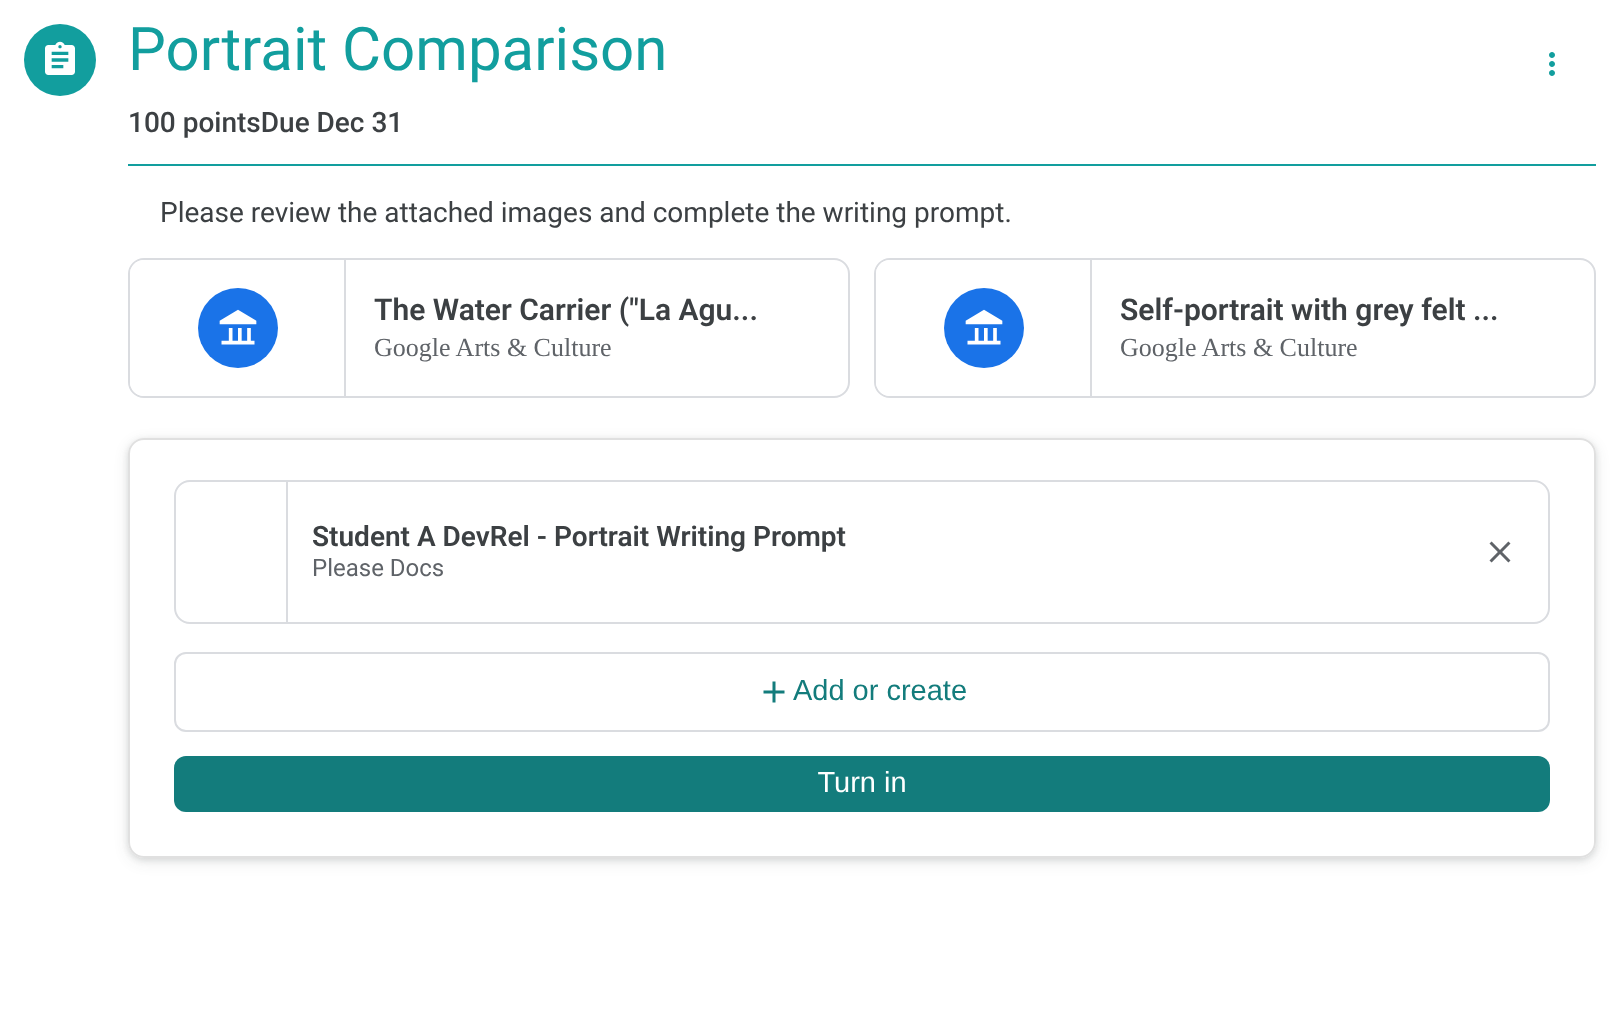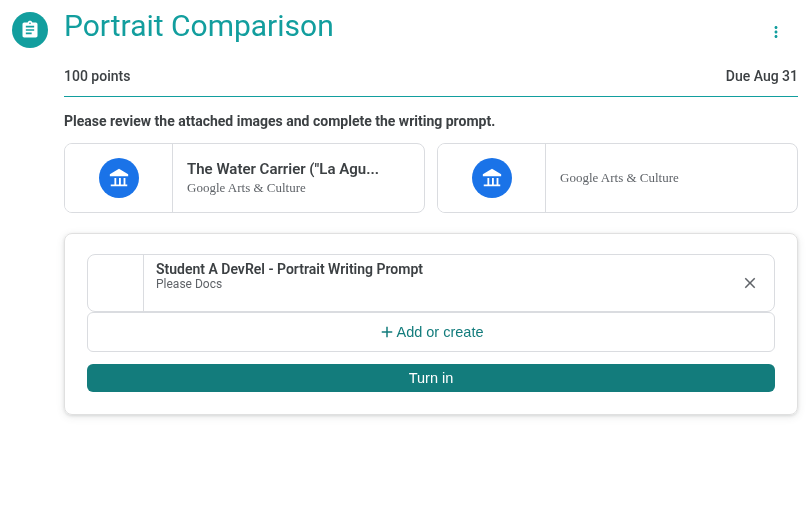--- a/index.html
+++ b/index.html
@@ -41,21 +41,21 @@
       fill: #fff;
     }
     .header-content {
       flex: 1;
     }
     .title {
       font-size: 30px;
       font-weight: 400;
       color: #129e9e;
       line-height: 1.2;
-      margin-bottom: 20px;
+      margin-bottom: 6px;
     }
     .meta {
       font-size: 13.5px;
       color: #5f6368;
       margin-bottom: 12px;
     }
     .more-button {
       position: absolute;
       right: 4px;
       top: 6px;
@@ -68,35 +68,33 @@
       border-radius: 50%;
       color: #129e9e;
     }
     .more-button svg {
       width: 18px;
       height: 18px;
       fill: currentColor;
     }
     .points-due {
       display: flex;
-      justify-content: space-between;
       font-size: 14px;
       font-weight: 500;
       color: #3c4043;
       padding: 4px 0 12px;
       border-bottom: 1px solid #129e9e;
     }
     .content-section {
       margin-left: 52px;
     }
     .instructions {
       font-size: 14px;
       color: #3c4043;
-      margin: 16px 0 14px;
-      font-weight: bold;
+      margin: 16px 16px 14px;
     }
     .attachments {
       display: flex;
       gap: 12px;
       margin-bottom: 20px;
     }
     .attachment-card {
       flex: 1;
       border: 1px solid #dadce0;
       border-radius: 8px;
@@ -167,23 +165,23 @@
     }
     .work-status {
       font-size: 14px;
       font-weight: 500;
       color: #1e8e3e;
     }
     .work-attachment {
       border: 1px solid #dadce0;
       border-radius: 8px;
       display: flex;
-      align-items: flex-start;
-      height: 58px;
-      margin-bottom: 0;
+      align-items: center;
+      height: 72px;
+      margin-bottom: 14px;
     }
     .work-attachment-thumb {
       width: 56px;
       height: 100%;
       border-right: 1px solid #dadce0;
       flex-shrink: 0;
     }
     .work-attachment-info {
       flex: 1;
       padding: 6px 12px;
@@ -252,21 +250,21 @@
   <div class="header">
     <div class="assignment-icon">
       <svg viewBox="0 0 24 24">
           <path d="M19 3h-4.18C14.4 1.84 13.3 1 12 1s-2.4.84-2.82 2H5c-1.1 0-2 .9-2 2v14c0 1.1.9 2 2 2h14c1.1 0 2-.9 2-2V5c0-1.1-.9-2-2-2zm-7 0c.55 0 1 .45 1 1s-.45 1-1 1-1-.45-1-1 .45-1 1-1zm2 14H7v-2h7v2zm3-4H7v-2h10v2zm0-4H7V7h10v2z"></path>
         </svg>
     </div>
     <div class="header-content">
       <div class="title">Portrait Comparison</div>
       <div class="points-due">
         <span>100 points</span>
-        <span>Due Aug 31</span>
+        <span>Due Dec 31</span>
       </div>
     </div>
     <div class="more-button">
       <svg viewBox="0 0 24 24">
           <path d="M12 8c1.1 0 2-.9 2-2s-.9-2-2-2-2 .9-2 2 .9 2 2 2zm0 2c-1.1 0-2 .9-2 2s.9 2 2 2 2-.9 2-2-.9-2-2-2zm0 6c-1.1 0-2 .9-2 2s.9 2 2 2 2-.9 2-2-.9-2-2-2z"></path>
         </svg>
     </div>
   </div>
 
   <div class="content-section">
@@ -288,20 +286,21 @@
       </div>
       <div class="attachment-card">
         <div class="attachment-thumb">
           <div class="museum-icon">
             <svg viewBox="0 0 24 24">
                 <path d="M12 2L2 8v2h20V8L12 2zm-7 10v7H3v2h18v-2h-2v-7h-2v7h-3v-7h-2v7H9v-7H7v7H5v-7z"></path>
               </svg>
           </div>
         </div>
         <div class="attachment-info">
+          <div class="attachment-title">Self-portrait with grey felt ...</div>
           <div class="attachment-source">Google Arts &amp; Culture</div>
         </div>
       </div>
     </div>
 
     <div class="work-card">
       <div class="work-attachment">
         <div class="work-attachment-thumb"></div>
         <div class="work-attachment-info">
           <div class="work-attachment-title">Student A DevRel - Portrait Writing Prompt</div>

